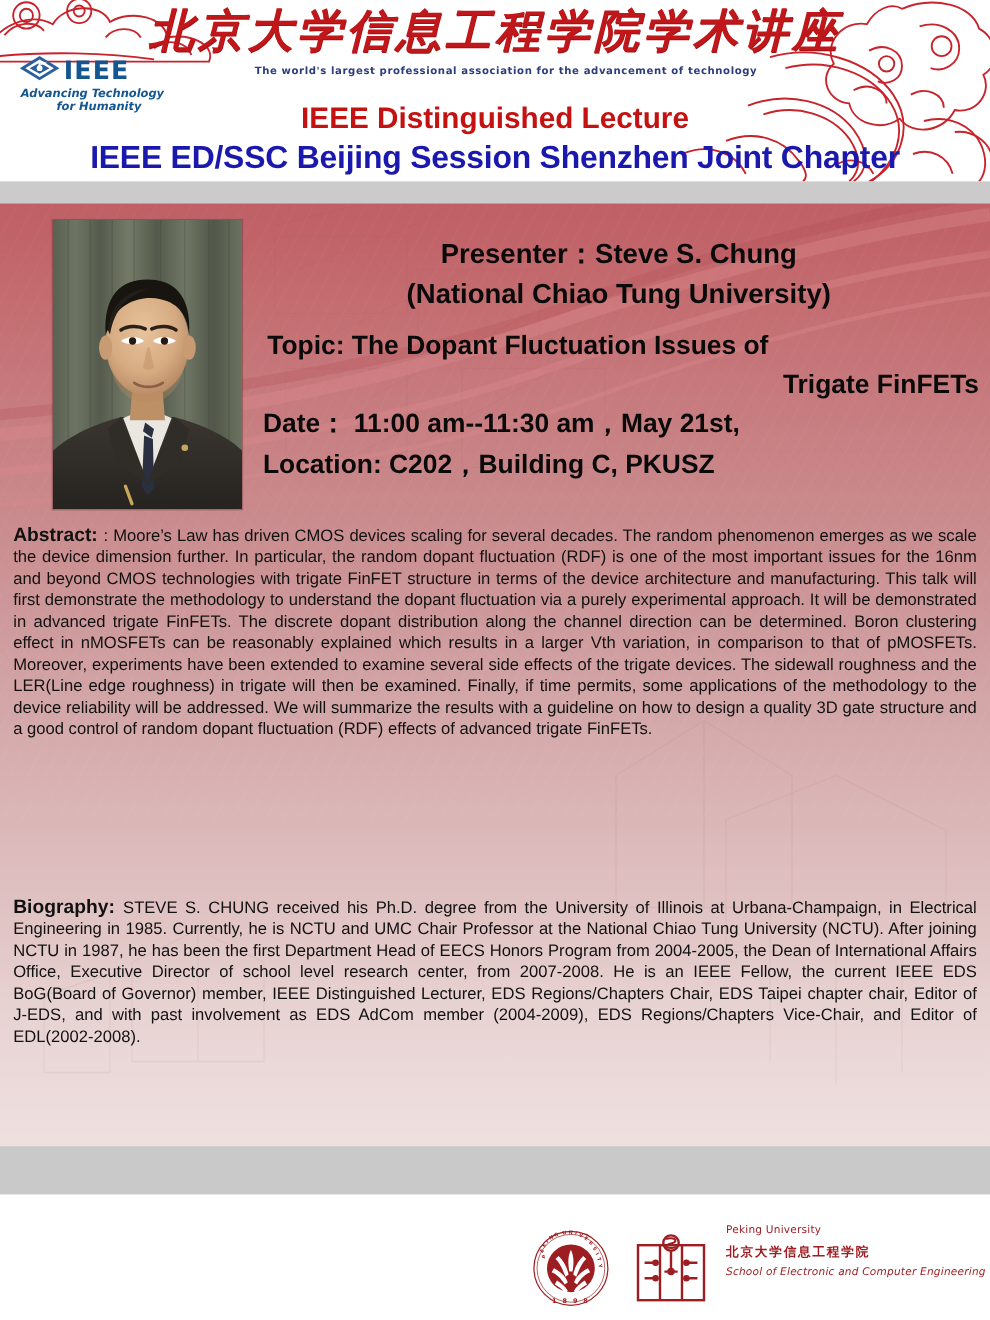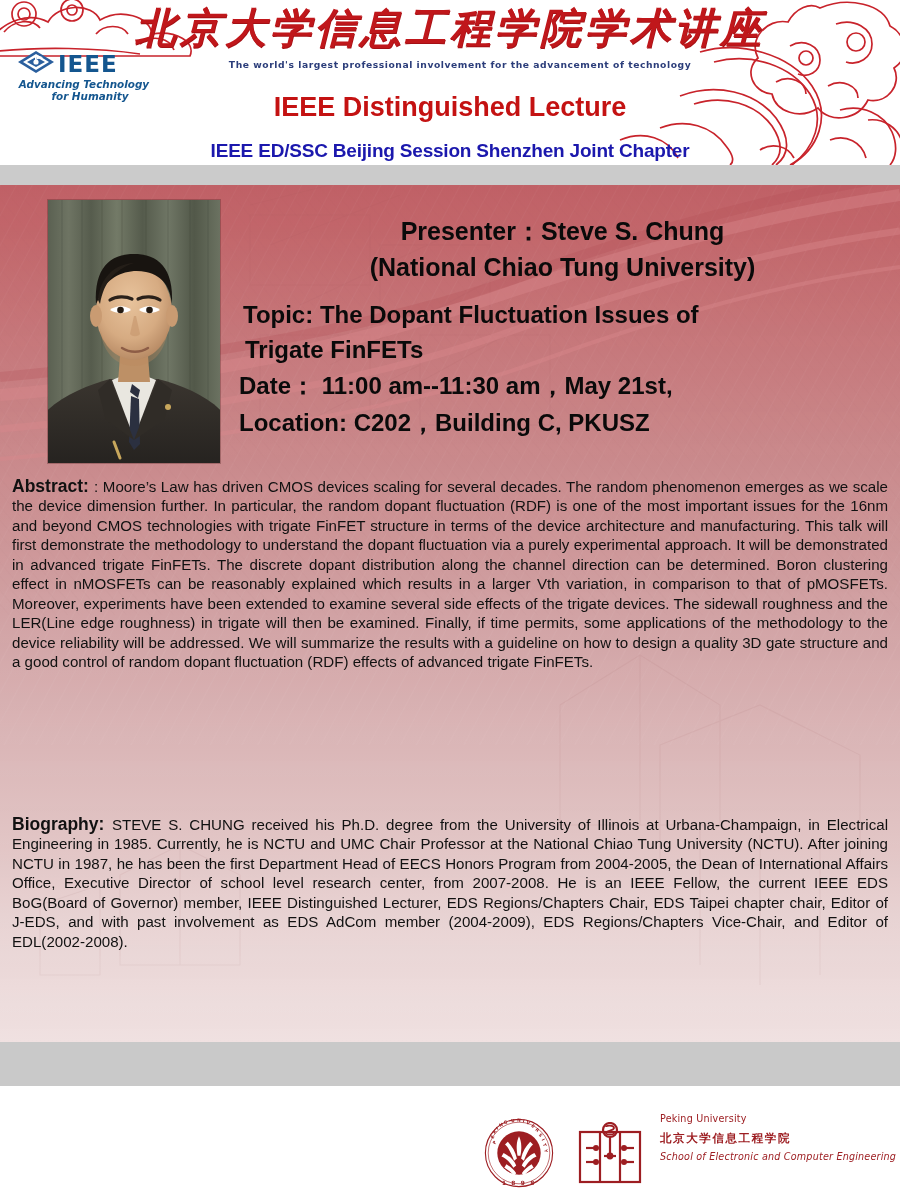--- a/index.html
+++ b/index.html
@@ -31,22 +31,22 @@
     position:absolute;left:190px;top:59px;width:540px;text-align:center;
     font-size:9.2px;font-weight:700;color:#2b3d7a;letter-spacing:0.55px;
     white-space:nowrap;font-family:"DejaVu Sans",sans-serif;
   }
   .title-red{
     position:absolute;left:0;top:92px;width:900px;text-align:center;
     font-size:27px;font-weight:700;color:#c41212;letter-spacing:0px;
     white-space:nowrap;
   }
   .title-blue{
-    position:absolute;left:0;top:140px;width:900px;text-align:center;
-    font-size:19px;font-weight:700;color:#1b18ad;letter-spacing:-0.2px;
+    position:absolute;left:0;top:128px;width:900px;text-align:center;
+    font-size:29px;font-weight:700;color:#1b18ad;letter-spacing:-0.2px;
     white-space:nowrap;
   }
 
   
   .band-top{position:absolute;left:0;top:165px;width:900px;height:20px;background:#cbcbcb;}
   .band-bottom{position:absolute;left:0;top:1042px;width:900px;height:44px;background:#c9c9c9;}
 
   
   .body-wrap{
     position:absolute;left:0;top:185px;width:900px;height:857px;overflow:hidden;
@@ -62,21 +62,21 @@
     position:absolute;left:48px;top:15px;width:172px;height:263px;
     box-shadow:0 0 0 1px rgba(90,40,40,.35);
     overflow:hidden;
   }
 
   .info{position:absolute;left:235px;top:28px;width:655px;color:#0a0a0a;}
   .line{white-space:nowrap;font-weight:700;}
   .l1{font-size:25px;text-align:center;line-height:36px;}
   .l2{font-size:25px;text-align:center;line-height:36px;}
   .l3{font-size:24px;text-align:left;line-height:36px;padding-left:8px;margin-top:12px;}
-  .l4{font-size:24px;text-align:left;line-height:34px;padding-left:10px;}
+  .l4{font-size:24px;text-align:right;line-height:34px;padding-left:10px;}
   .l5{font-size:24px;text-align:left;line-height:38px;padding-left:4px;}
   .l6{font-size:24px;text-align:left;line-height:36px;padding-left:4px;}
 
   .prose{
     position:absolute;left:12px;width:876px;color:#111;
     font-size:15.1px;line-height:19.45px;text-align:justify;
     font-family:"Liberation Sans","DejaVu Sans",sans-serif;
   }
   .prose b{font-size:17.5px;font-weight:700;}
   #abstract-block{top:292px;}
@@ -156,21 +156,21 @@
         <path d="M15,14 L24,9 L33,14 L24,19 Z" fill="#2a5f9e"></path>
         <circle cx="24" cy="14" r="2.6" fill="#ffffff"></circle>
         <rect x="23" y="8" width="1.6" height="6" fill="#ffffff"></rect>
         <path d="M24.6,7 L31,9.2 L24.6,11.4 Z" fill="#ffffff"></path>
         <text x="46" y="24" font-family="'DejaVu Sans',sans-serif" font-size="23" font-weight="700" fill="#14568f" letter-spacing="1">IEEE</text>
         <text x="72" y="40" font-family="'DejaVu Sans',sans-serif" font-size="10.4" font-weight="700" font-style="italic" fill="#14568f" text-anchor="middle">Advancing Technology</text>
         <text x="78" y="52" font-family="'DejaVu Sans',sans-serif" font-size="10.4" font-weight="700" font-style="italic" fill="#14568f" text-anchor="middle">for Humanity</text>
       </g>
     </svg>
 
-    <div class="ieee-tag">The world's largest professional involvement for the advancement of technology</div>
+    <div class="ieee-tag">The world's largest professional association for the advancement of technology</div>
     <div class="title-red">IEEE Distinguished Lecture</div>
     <div class="title-blue">IEEE ED/SSC Beijing Session Shenzhen Joint Chapter</div>
   </div>
 
   <div class="band-top"></div>
 
   <div class="body-wrap">
 
     <svg class="body-texture" viewBox="0 0 900 857" preserveAspectRatio="none">
       <defs>

